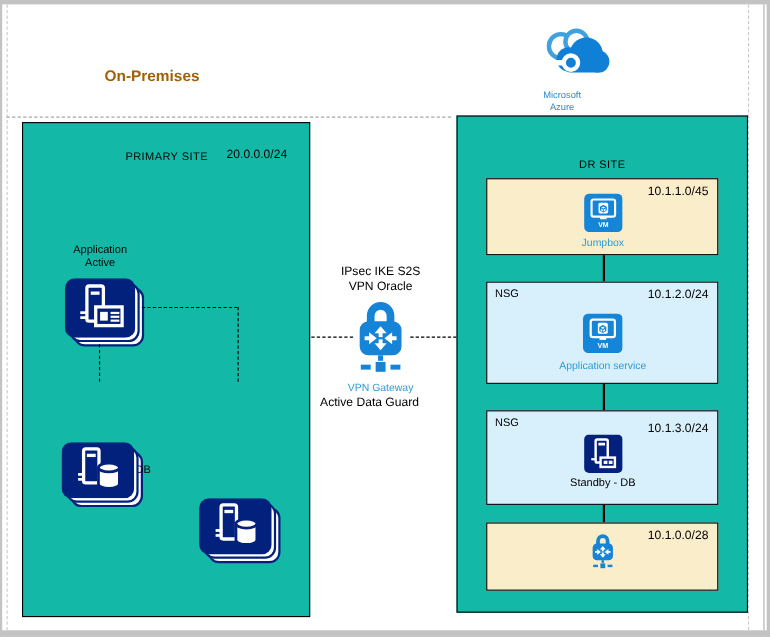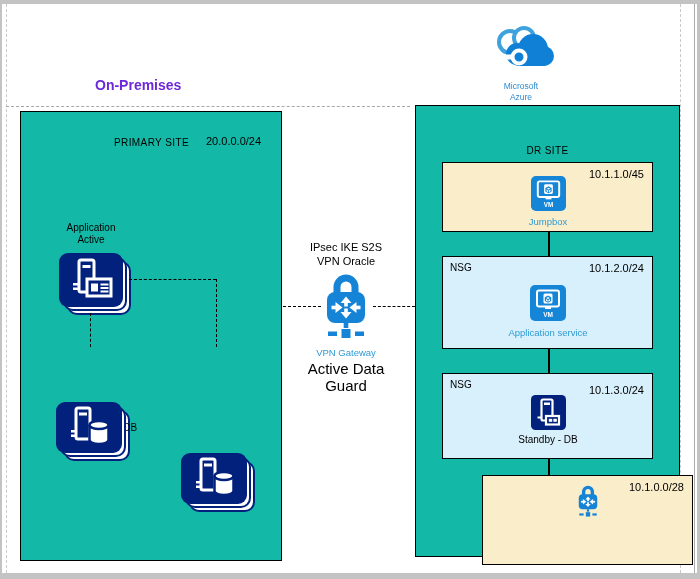--- a/index.html
+++ b/index.html
@@ -37,22 +37,22 @@
   .dash-v{border-left:1.5px dashed #000;width:0;}
 
   
   .stack{position:relative;}
   .stack .layer{position:absolute;border:2px solid #02217d;border-radius:10px;background:#fff;}
   .stack .l1{left:4px;top:4px;right:-4px;bottom:-4px;z-index:1;}
   .stack .l2{left:8px;top:8px;right:-8px;bottom:-8px;z-index:0;}
   .stack svg{position:relative;z-index:2;display:block;}
 
   .tunnel-title{font-size:11px;color:#000;text-align:center;white-space:pre-line;line-height:14px;}
-  .adg{font-size:15px;color:#000;text-align:center;}
-  .onprem-title{font-size:14px;font-weight:bold;color:#6d28d9;margin-top:16px;}
+  .adg{font-size:11px;color:#000;text-align:left;}
+  .onprem-title{font-size:14px;font-weight:bold;color:#a16207;}
   .azure-label{font-size:8.5px;color:#2e8bd0;text-align:center;white-space:pre-line;line-height:11px;}
 </style>
 </head>
 <body>
 
 <div id="canvas">
 
   <div class="abs frame" style="left:0;top:0;width:700px;height:4px;"></div>
   <div class="abs frame" style="left:0;top:573px;width:700px;height:6px;"></div>
   <div class="abs frame" style="left:0;top:0;width:2px;height:579px;"></div>
@@ -73,21 +73,21 @@
       <g fill="#1080d6">
         <circle cx="47" cy="25" r="15"></circle>
         <circle cx="31" cy="30" r="11"></circle>
         <circle cx="58" cy="32" r="10"></circle>
         <rect x="26" y="29" width="38" height="13" rx="6.5"></rect>
       </g>
       <rect x="12" y="30.5" width="18" height="5" rx="2.5" fill="#ffffff"></rect>
       <circle cx="33" cy="33" r="6.5" fill="#1080d6" stroke="#ffffff" stroke-width="4"></circle>
     </svg>
   </div>
-  <div class="abs azure-label" style="left:491px;top:81px;width:60px;">Microsoft
+  <div class="abs azure-label" style="left:481px;top:81px;width:60px;">Microsoft
 Azure</div>
 
   <div class="abs site-box" style="left:20px;top:111px;width:262px;height:450px;box-sizing:border-box;">
     <div class="abs site-title" style="left:93px;top:25px;">PRIMARY SITE</div>
     <div class="abs cidr" style="left:185px;top:23px;">20.0.0.0/24</div>
 
     <div class="abs lbl pre" style="left:20px;top:110px;width:100px;">Application
 Active</div>
 
     <div class="abs stack" style="left:38px;top:141px;width:64px;height:54px;">
@@ -220,21 +220,21 @@
           <rect x="6.5" y="21.5" width="4.5" height="2" fill="#ffffff"></rect>
           <rect x="15" y="21" width="13" height="8.5" fill="#02217d" stroke="#ffffff" stroke-width="2.2"></rect>
           <rect x="17.8" y="23.8" width="3.4" height="3" fill="#ffffff"></rect>
           <rect x="22.4" y="23.8" width="3.4" height="3" fill="#ffffff"></rect>
         </svg>
       </div>
       <div class="abs lbl" style="left:55px;top:60px;width:100px;">Standby - DB</div>
     </div>
     <div class="abs conn-v" style="left:132px;top:353px;height:16px;"></div>
 
-    <div class="subnet tan" style="top:369px;height:90px;margin-left:40px;">
+    <div class="subnet tan" style="top:369px;height:62px;">
       <div class="cidr">10.1.0.0/28</div>
       <div class="abs" style="left:92px;top:8px;width:26px;height:34px;">
         <svg width="26" height="34" viewBox="0 0 52 70">
           <path d="M17 24 v-8 a9 9 0 0 1 18 0 v8" fill="none" stroke="#1583d6" stroke-width="7"></path>
           <rect x="7" y="21" width="38" height="31" rx="8" fill="#1583d6"></rect>
           <g fill="#ffffff">
             <path d="M26 25.5 l5.5 6.5 h-11 z"></path>
             <rect x="24.2" y="31" width="3.6" height="4.5"></rect>
             <path d="M26 47.5 l5.5 -6.5 h-11 z"></path>
             <rect x="24.2" y="37.5" width="3.6" height="4.5"></rect>

